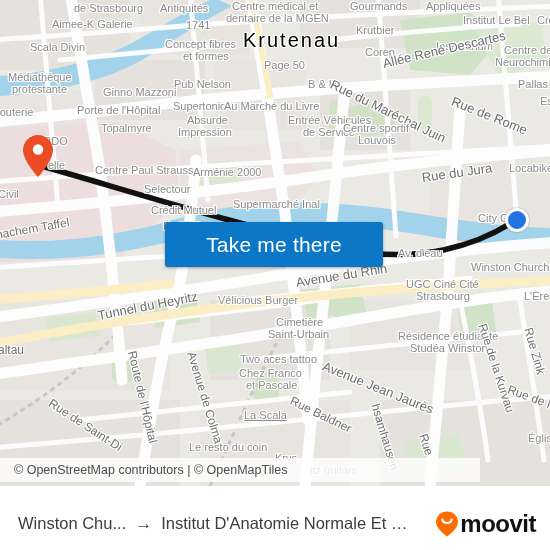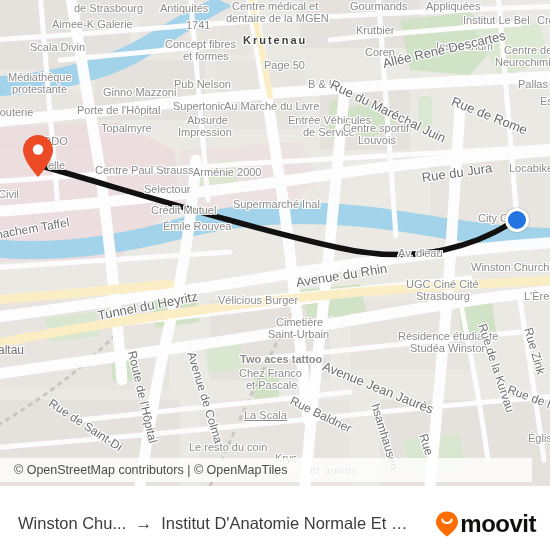--- a/index.html
+++ b/index.html
@@ -28,21 +28,21 @@
        1px 0 0 rgba(255,255,255,.95), -1px 0 0 rgba(255,255,255,.95),
        0 1px 0 rgba(255,255,255,.95), 0 -1px 0 rgba(255,255,255,.95),
        1px 1px 0 rgba(255,255,255,.95), -1px -1px 0 rgba(255,255,255,.95),
        1px -1px 0 rgba(255,255,255,.95), -1px 1px 0 rgba(255,255,255,.95);
     pointer-events:none;
     transform-origin:0 50%;
   }
   .poi{color:#8a8a8a;}
   .street{color:#6f6f6f;font-size:12px;}
   .bigstreet{color:#6b6b6b;font-size:13px;}
-  .district{color:#404040;font-size:11px;letter-spacing:2px;font-weight:bold;}
+  .district{color:#000000;font-size:20px;letter-spacing:2px;}
 
   
   #take-me-there{
     position:absolute;left:165px;top:222px;width:218px;height:45px;
     background:#0c76c7;color:#fff;border:0;border-radius:3px;
     font-family:"Liberation Sans", sans-serif;
     font-size:21px;letter-spacing:.2px;
     box-shadow:0 1px 3px rgba(0,0,0,.35);
     cursor:pointer;
   }
@@ -50,21 +50,21 @@
   
   #origin-pin{position:absolute;left:22px;top:134px;width:32px;height:44px;}
   #dest-dot{
     position:absolute;left:505px;top:208px;width:24px;height:24px;
     background:#2374e1;border:3px solid #fff;border-radius:50%;
     box-shadow:0 0 2px rgba(0,0,0,.35);box-sizing:border-box;
   }
 
   
   #attribution{
-    position:absolute;left:0;top:458px;width:532px;height:24px;
+    position:absolute;left:0;top:458px;width:480px;height:24px;
     display:flex;align-items:center;
     background:rgba(255,255,255,.80);
     font-size:12.5px;color:#4c4c4c;
     padding-left:14px;box-sizing:border-box;
   }
   #attribution span{white-space:nowrap;}
 
   
   #footer{
     position:absolute;left:0;top:486px;width:550px;height:75px;
@@ -256,21 +256,21 @@
         <div class="maplbl poi" style="left: 406px; top: 278px;">UGC Ciné Cité</div>
         <div class="maplbl poi" style="left: 416px; top: 290px;">Strasbourg</div>
         <div class="maplbl poi" style="left: 524px; top: 290px;">L'Ère Ve</div>
         <div class="maplbl poi" style="left: 218px; top: 294px;">Vélicious Burger</div>
         <div class="maplbl bigstreet" style="left: 98px; top: 310px; transform: rotate(-11deg);">Tunnel du Heyritz</div>
         <div class="maplbl poi" style="left: 276px; top: 316px;">Cimetière</div>
         <div class="maplbl poi" style="left: 268px; top: 328px;">Saint-Urbain</div>
         <div class="maplbl poi" style="left: 398px; top: 330px;">Résidence étudiante</div>
         <div class="maplbl poi" style="left: 410px; top: 342px;">Studéa Winston</div>
         <div class="maplbl street" style="left: -2px; top: 344px;">altau</div>
-        <div class="maplbl poi" style="left: 240px; top: 353px; font-weight: bold;">Two aces tattoo</div>
+        <div class="maplbl poi" style="left: 240px; top: 353px;">Two aces tattoo</div>
         <div class="maplbl street" style="left: 132px; top: 345px; transform: rotate(77deg);">Route de l'Hôpital</div>
         <div class="maplbl street" style="left: 191px; top: 346px; transform: rotate(73deg);">Avenue de Colmar</div>
         <div class="maplbl street" style="left: 482px; top: 318px; transform: rotate(72deg);">Rue de la Kurvau</div>
         <div class="maplbl street" style="left: 528px; top: 322px; transform: rotate(74deg);">Rue Zink</div>
         <div class="maplbl poi" style="left: 239px; top: 367px;">Chez Franco</div>
         <div class="maplbl poi" style="left: 246px; top: 379px;">et Pascale</div>
         <div class="maplbl bigstreet" style="left: 323px; top: 360px; transform: rotate(22deg);">Avenue Jean Jaurès</div>
         <div class="maplbl street" style="left: 508px; top: 383px; transform: rotate(20deg);">Rue de l</div>
         <div class="maplbl poi" style="left: 244px; top: 409px; text-decoration: underline;">La Scala</div>
         <div class="maplbl street" style="left: 291px; top: 394px; transform: rotate(26deg);">Rue Baldner</div>
@@ -283,20 +283,21 @@
         <div class="maplbl poi" style="left: 500px; top: 432px; padding-left: 28px;">Église Sa</div>
       </div>
 
     <svg id="origin-pin" viewBox="0 0 32 44">
       <path d="M16 1 C7.7 1 1 7.7 1 16 C1 27 16 43 16 43 C16 43 31 27 31 16 C31 7.7 24.3 1 16 1 Z" fill="#ed4b26"></path>
       <circle cx="16" cy="15.5" r="5.2" fill="#ffffff"></circle>
     </svg>
 
     <div id="dest-dot"></div>
 
+    <button id="take-me-there">Take me there</button>
 
     <div id="attribution">
       <span>© OpenStreetMap contributors | © OpenMapTiles</span>
     </div>
   </div>
 
   <div id="footer">
     <div id="trip-summary">
       <span id="trip-from" class="trip-ep">Winston Chu...</span>
       <span id="trip-arrow">→</span>

